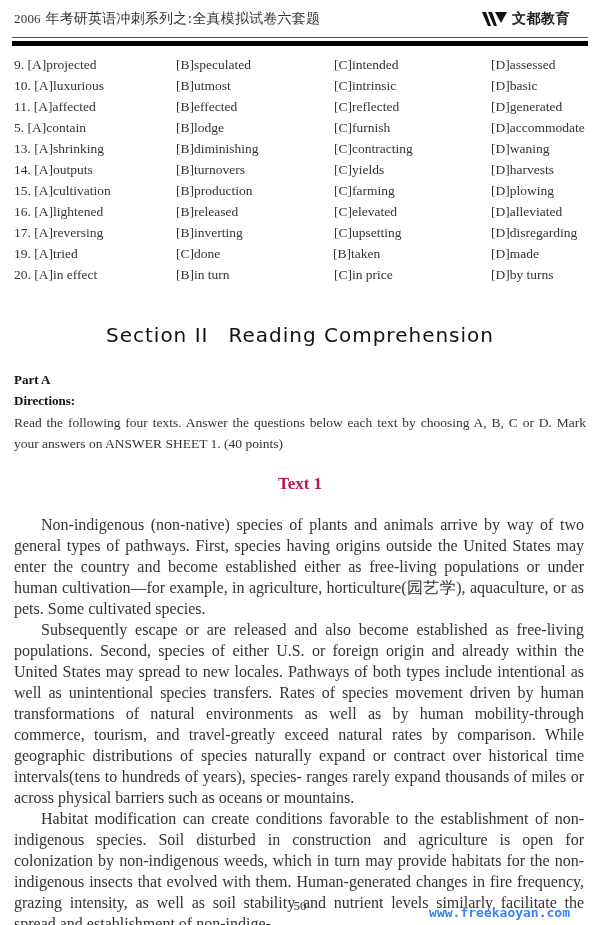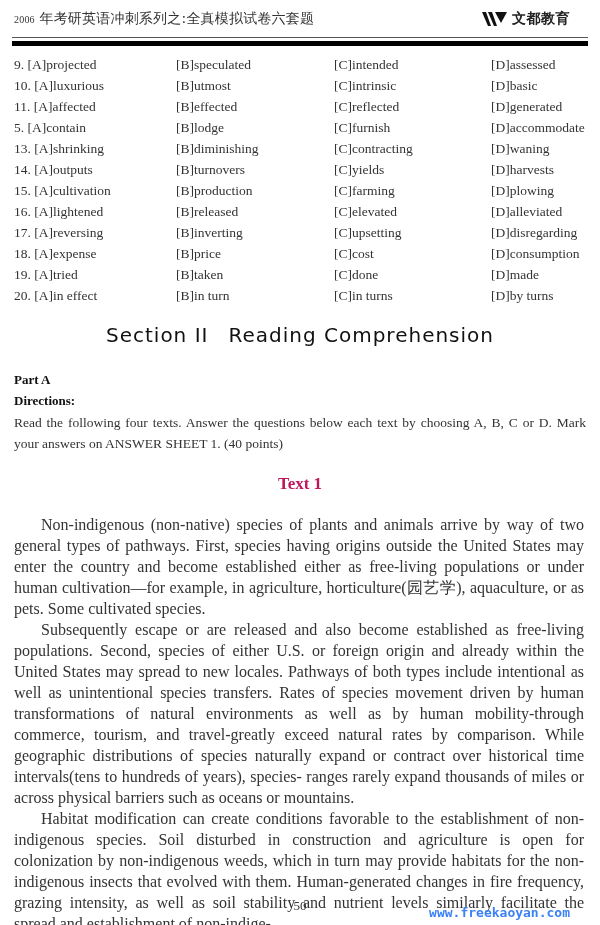--- a/index.html
+++ b/index.html
@@ -1,19 +1,19 @@
 <!DOCTYPE html>
 <html><head>
 <meta charset="utf-8">
 <style>
   html, body { margin: 0; padding: 0; background: #ffffff; }
   body { width: 600px; height: 925px; position: relative; overflow: hidden; color: #222; font-family: "Liberation Serif", "DejaVu Serif", serif; }
   .header { position: absolute; left: 12px; right: 12px; top: 0; height: 48px; }
   .header-title { position: absolute; left: 2px; top: 10px; font-size: 14px; color: #333; font-family: "DejaVu Sans", sans-serif; letter-spacing: 0.2px; }
-  .header-title .year { font-family: "Liberation Serif", serif; font-size: 10px; }
+  .header-title .year { font-family: "Liberation Serif", serif; font-size: 13px; }
   .logo { position: absolute; right: 18px; top: 10px; display: flex; align-items: center; gap: 4px; }
   .logo-mark { width: 26px; height: 16px; }
   .logo-text { font-family: "DejaVu Sans", sans-serif; font-weight: bold; font-size: 14px; color: #222; letter-spacing: 0.5px; }
   .rule-thin { position: absolute; left: 0; right: 0; top: 37px; height: 1px; background: #555; }
   .rule-thick { position: absolute; left: 0; right: 0; top: 41px; height: 5px; background: #000; }
 
   .options { position: absolute; left: 14px; top: 54px; width: 580px; }
   .opt-row { display: flex; height: 21px; line-height: 21px; font-size: 13.5px; color: #333; }
   .opt-cell { white-space: nowrap; }
   .opt-cell.a { width: 162px; }
@@ -105,35 +105,29 @@
     <span class="opt-cell c">[C]elevated</span>
     <span class="opt-cell d">[D]alleviated</span>
   </div>
   <div class="opt-row">
     <span class="opt-cell a"><span>17.</span> <span>[A]reversing</span></span>
     <span class="opt-cell b">[B]inverting</span>
     <span class="opt-cell c">[C]upsetting</span>
     <span class="opt-cell d">[D]disregarding</span>
   </div>
   <div class="opt-row">
-    <span class="opt-cell a"><span>18.</span> <span>[A]expense</span></span>
-    <span class="opt-cell b">[B]price</span>
-    <span class="opt-cell c">[C]cost</span>
-    <span class="opt-cell d">[D]consumption</span>
-  </div>
-  <div class="opt-row">
     <span class="opt-cell a"><span>19.</span> <span>[A]tried</span></span>
+    <span class="opt-cell c">[C]done</span>
     <span class="opt-cell b">[B]taken</span>
-    <span class="opt-cell c">[C]done</span>
     <span class="opt-cell d">[D]made</span>
   </div>
   <div class="opt-row">
     <span class="opt-cell a"><span>20.</span> <span>[A]in effect</span></span>
     <span class="opt-cell b">[B]in turn</span>
-    <span class="opt-cell c">[C]in turns</span>
+    <span class="opt-cell c">[C]in price</span>
     <span class="opt-cell d">[D]by turns</span>
   </div>
 </div>
 
 <div class="section-title">
   <span>Section II</span><span class="gap"></span><span>Reading Comprehension</span>
 </div>
 
 <div class="part">Part A</div>
 <div class="directions-label">Directions:</div>

